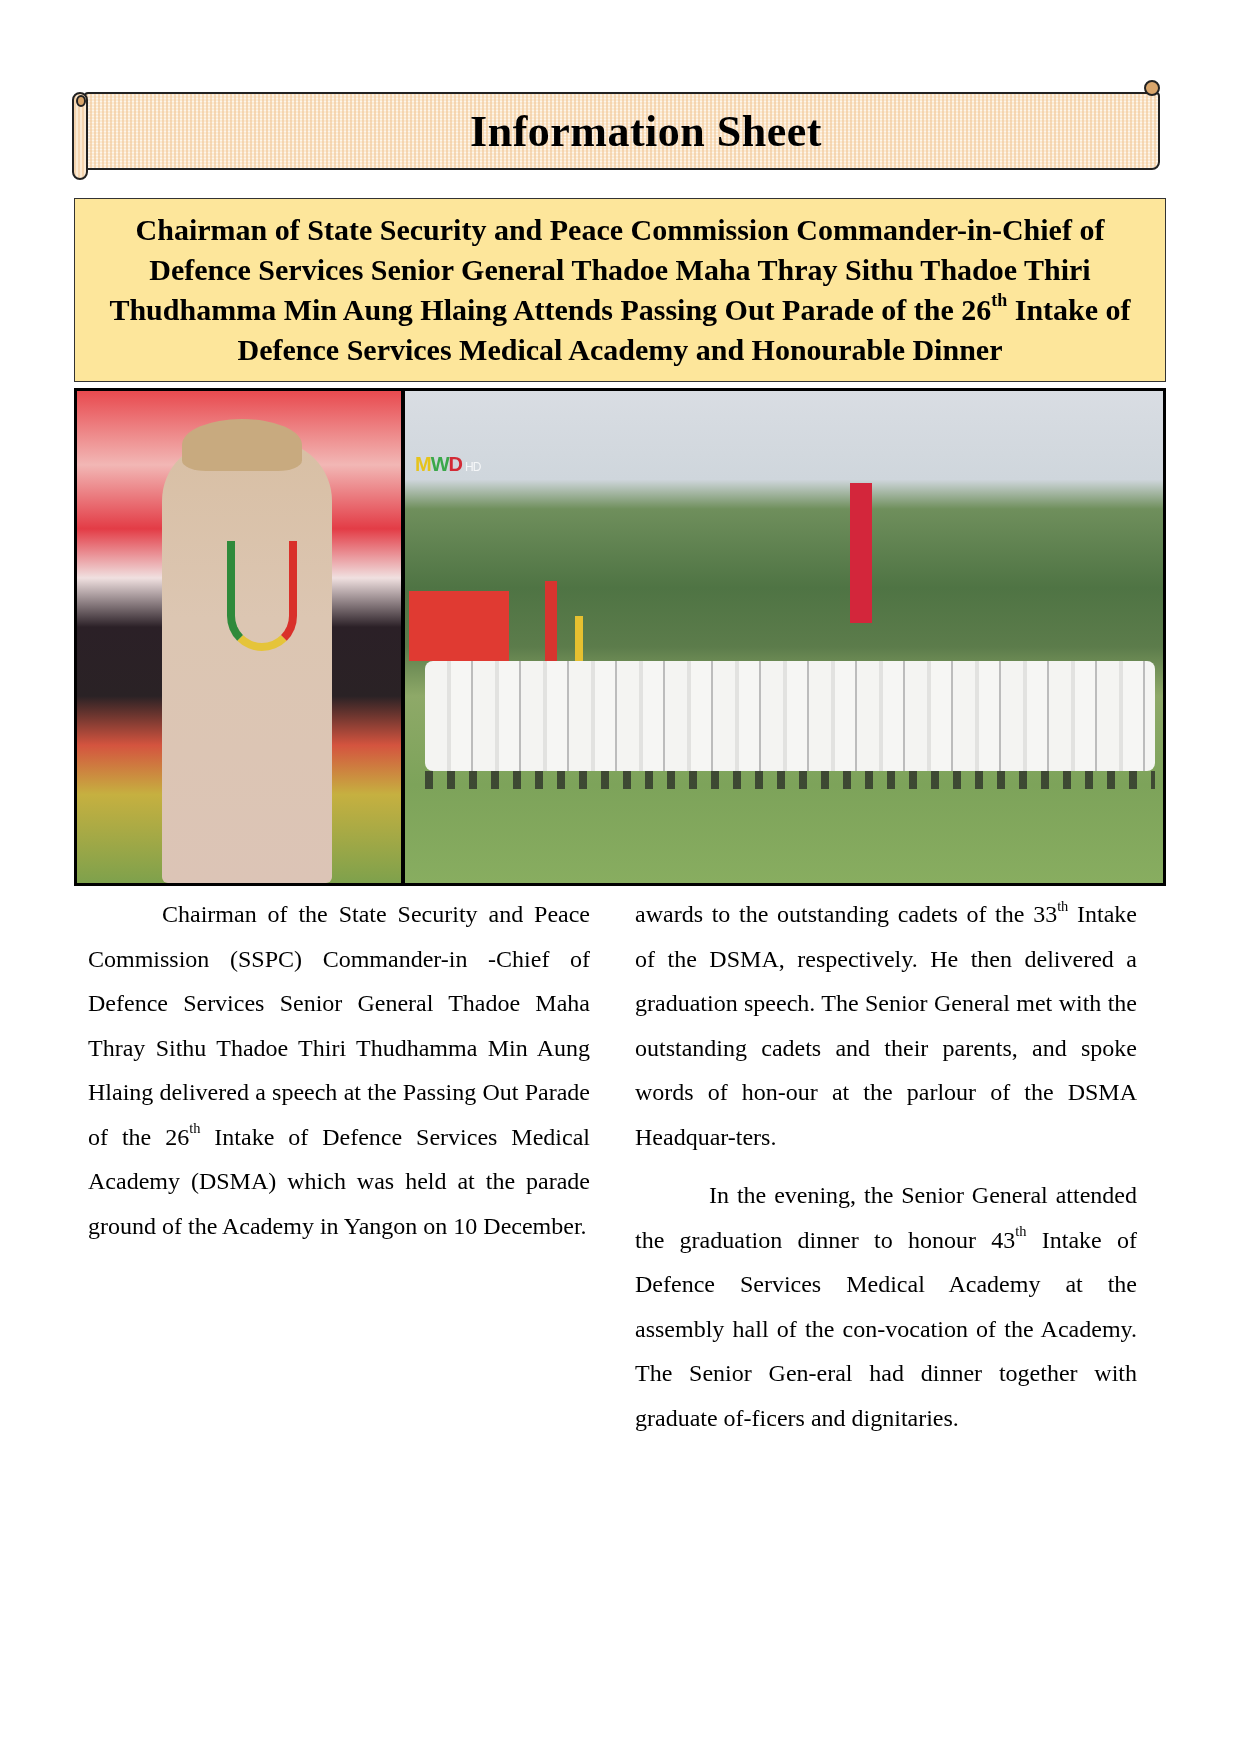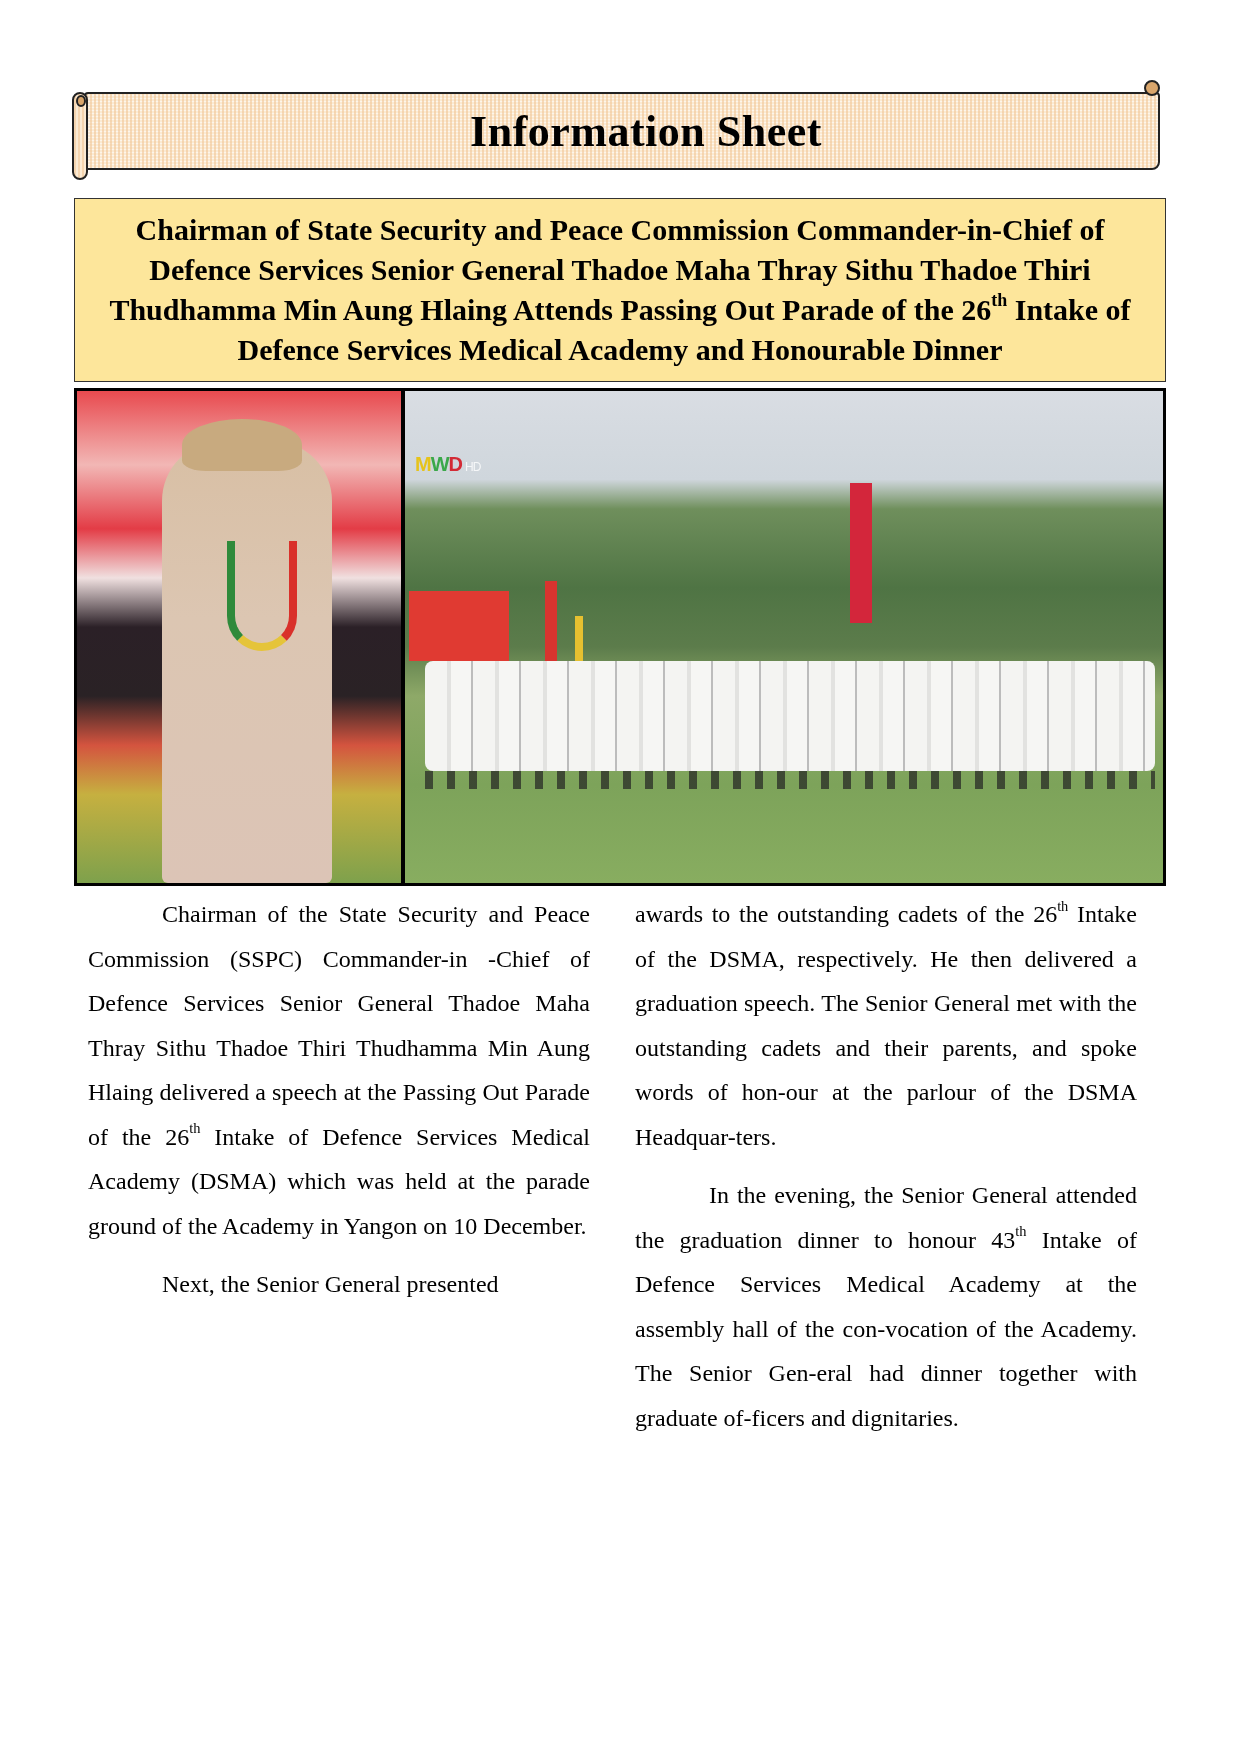--- a/index.html
+++ b/index.html
@@ -148,19 +148,18 @@
     <div class="flag2"></div>
     <div class="flag3"></div>
     <div class="flag1"></div>
     <div class="troops"></div>
     <div class="boots"></div>
   </div>
 </div>
 
 <div class="col col-left">
   <p class="indent"><span>Chairman of the State Security and Peace Commission (SSPC) Commander-in -Chief of Defence Services Senior General Thadoe Maha Thray Sithu Thadoe Thiri Thudhamma Min Aung Hlaing delivered a speech at the Passing Out Parade of the 26</span><sup>th</sup><span> Intake of Defence Services Medical Academy (DSMA) which was held at the parade ground of the Academy in Yangon on 10 December.</span></p>
-  <p class="indent">Next, the Senior General presented</p>
 </div>
 
 <div class="col col-right">
-  <p><span>awards to the outstanding cadets of the 26</span><sup>th</sup><span> Intake of the DSMA, respectively. He then delivered a graduation speech. The Senior General met with the outstanding cadets and their parents, and spoke words of hon-our at the parlour of the DSMA Headquar-ters.</span></p>
+  <p><span>awards to the outstanding cadets of the 33</span><sup>th</sup><span> Intake of the DSMA, respectively. He then delivered a graduation speech. The Senior General met with the outstanding cadets and their parents, and spoke words of hon-our at the parlour of the DSMA Headquar-ters.</span></p>
   <p class="indent"><span>In the evening, the Senior General attended the graduation dinner to honour 43</span><sup>th</sup><span> Intake of Defence Services Medical Academy at the assembly hall of the con-vocation of the Academy. The Senior Gen-eral had dinner together with graduate of-ficers and dignitaries.</span></p>
 </div>
 
 </body></html>

